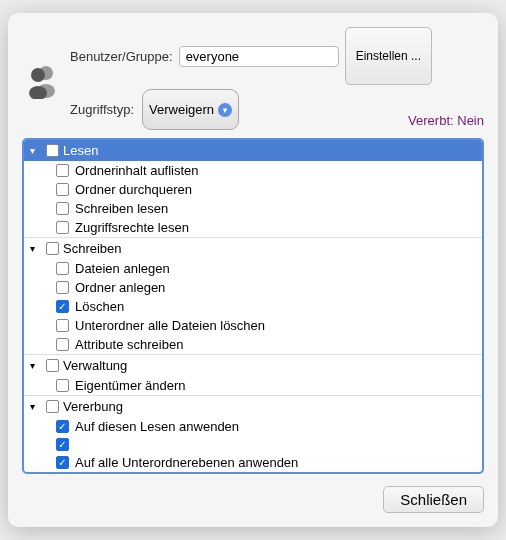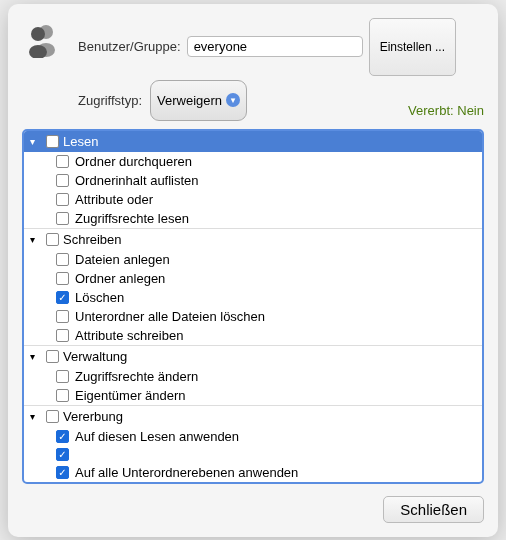--- a/index.html
+++ b/index.html
@@ -21,22 +21,22 @@
       box-shadow: 0 4px 24px rgba(0,0,0,0.22);
       width: 490px;
       padding: 14px 14px 14px 14px;
       display: flex;
       flex-direction: column;
       gap: 8px;
     }
 
     .header-row {
       display: flex;
-      align-items: flex-start;
-      gap: 16px;
+      align-items: center;
+      gap: 8px;
     }
 
     .avatar {
       width: 40px;
       height: 40px;
       flex-shrink: 0;
       position: relative;
     }
 
     .avatar-icon {
@@ -62,21 +62,21 @@
       font-size: 13px;
       white-space: nowrap;
     }
 
     .text-input {
       border: 1px solid #bbb;
       border-radius: 4px;
       padding: 2px 6px;
       font-size: 13px;
       background: white;
-      width: 176px;
+      width: 160px;
     }
 
     .einstellen-btn {
       border: 1px solid #bbb;
       border-radius: 5px;
       background: linear-gradient(to bottom, #f9f9f9, #e8e8e8);
       padding: 21px 10px;
       font-size: 12px;
       cursor: pointer;
       white-space: nowrap;
@@ -110,21 +110,21 @@
       display: flex;
       align-items: center;
       justify-content: center;
       color: white;
       font-size: 9px;
     }
 
     .vererbt-label {
       margin-left: auto;
       font-size: 13px;
-      color: #4d7c0f;
+      color: #701a75;
       margin-top: 21px;
     }
 
     .permissions-box {
       border: 2px solid #5a8de0;
       border-radius: 5px;
       background: white;
       overflow-y: auto;
       max-height: 400px;
     }
@@ -247,29 +247,29 @@
   </div>
 
   <div class="permissions-box" id="perms-box">
   <div class="perm-section-header selected">
         <span class="chevron">▾</span>
         <div class="section-checkbox"></div>
         <span>Lesen</span>
       </div>
       <div class="perm-item">
         <div class="checkbox"></div>
+        <span>Ordnerinhalt auflisten</span>
+      </div>
+      <div class="perm-item">
+        <div class="checkbox"></div>
         <span>Ordner durchqueren</span>
       </div>
       <div class="perm-item">
         <div class="checkbox"></div>
-        <span>Ordnerinhalt auflisten</span>
-      </div>
-      <div class="perm-item">
-        <div class="checkbox"></div>
-        <span>Attribute oder</span>
+        <span>Schreiben lesen</span>
       </div>
       <div class="perm-item">
         <div class="checkbox"></div>
         <span>Zugriffsrechte lesen</span>
       </div>
       <div class="divider-line"></div>
       <div class="perm-section-header">
         <span class="chevron">▾</span>
         <div class="section-checkbox"></div>
         <span>Schreiben</span>
@@ -295,24 +295,20 @@
         <span>Attribute schreiben</span>
       </div>
       <div class="divider-line"></div>
       <div class="perm-section-header">
         <span class="chevron">▾</span>
         <div class="section-checkbox"></div>
         <span>Verwaltung</span>
       </div>
       <div class="perm-item">
         <div class="checkbox"></div>
-        <span>Zugriffsrechte ändern</span>
-      </div>
-      <div class="perm-item">
-        <div class="checkbox"></div>
         <span>Eigentümer ändern</span>
       </div>
       <div class="divider-line"></div>
       <div class="perm-section-header">
         <span class="chevron">▾</span>
         <div class="section-checkbox"></div>
         <span>Vererbung</span>
       </div>
       <div class="perm-item">
         <div class="checkbox checked">✓</div>

